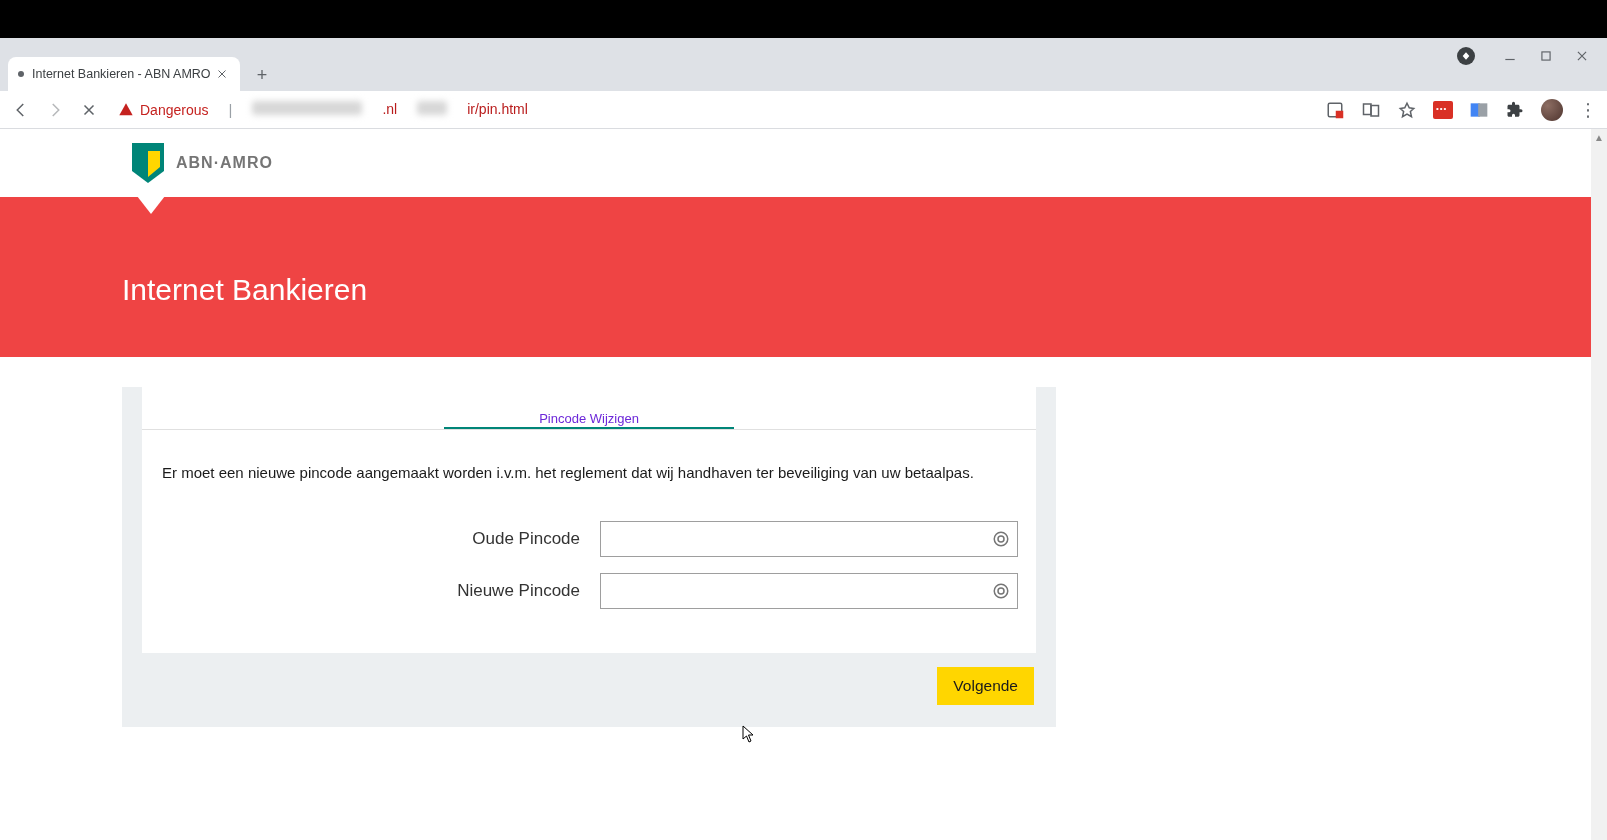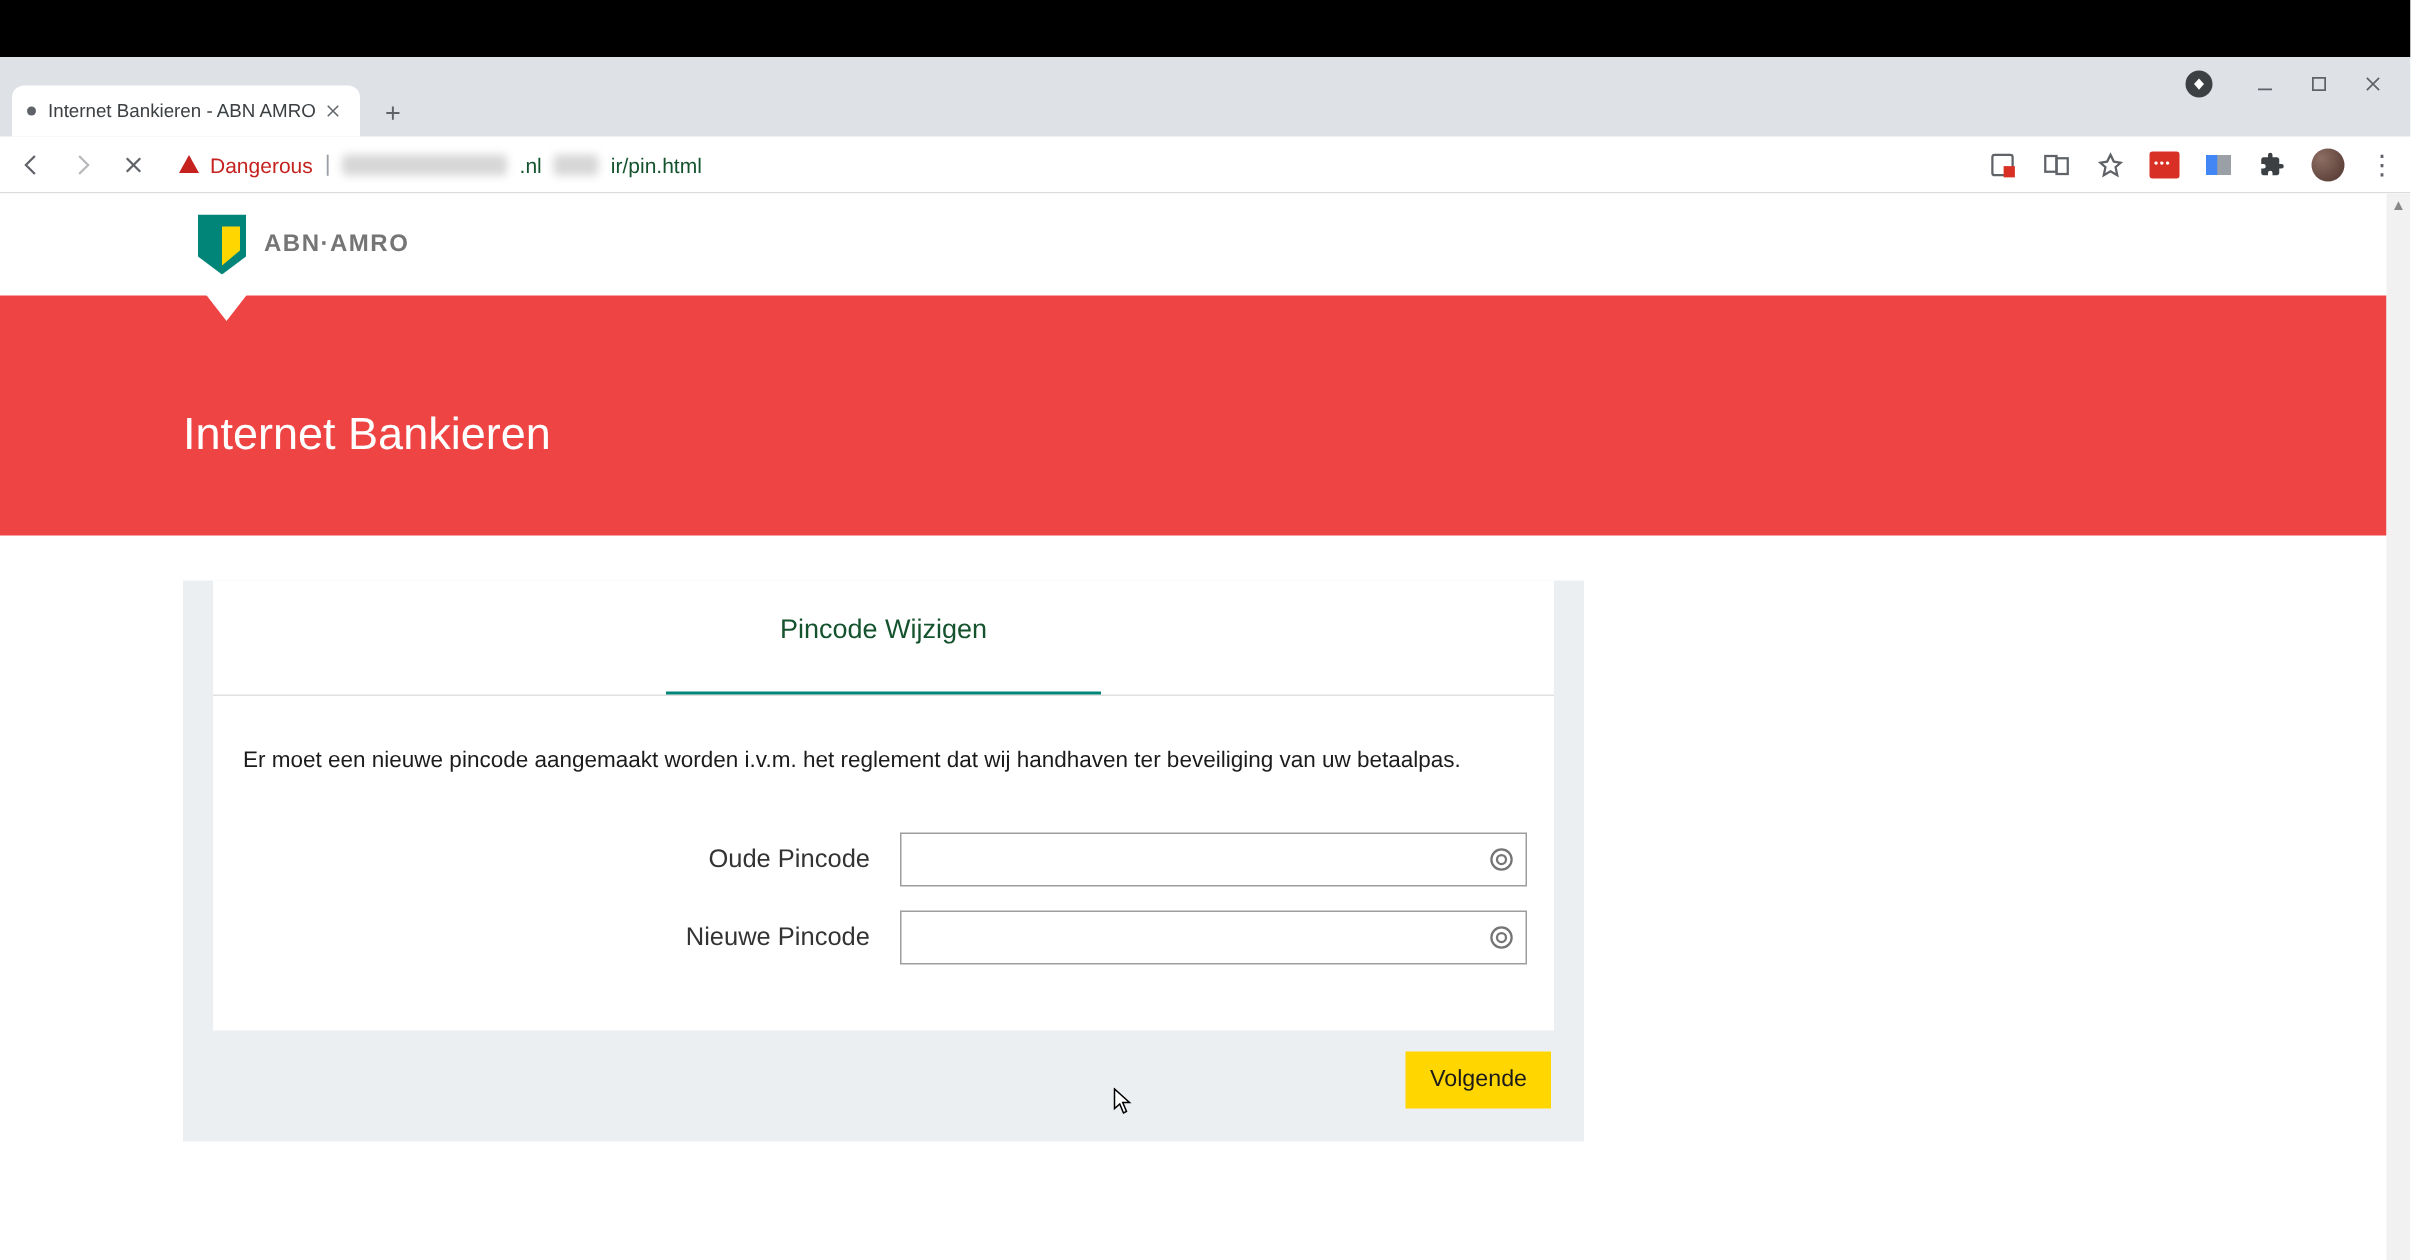--- a/index.html
+++ b/index.html
@@ -68,32 +68,32 @@
     align-items: center;
     padding: 0 10px;
     gap: 12px;
     color:#5f6368;
   }
   .nav-icon { width:22px; height:22px; display:flex; align-items:center; justify-content:center; cursor:pointer; }
   .nav-icon svg { width:18px; height:18px; stroke:#5f6368; }
 
   .omnibox {
     flex: 0 0 auto;
-    display:flex; align-items:center; gap:8px;
+    display:flex; gap:20px;
     margin-left: 6px;
   }
   .danger-chip {
     display:flex; align-items:center; gap:6px; color:#c5221f; font-size:14px;
   }
   .danger-chip svg { width:16px;height:16px; fill:#c5221f; }
   .omni-sep { color:#9aa0a6; font-size:15px; }
   .url-blur {
     width:110px; height:14px; background:#d7d7d7; filter: blur(3px); border-radius:3px;
   }
-  .url-text { color:#14532d; font-size:14px; }
+  .url-text { color:#b91c1c; font-size:14px; }
   .url-mid-blur { width:30px; height:14px; background:#d7d7d7; filter:blur(3px); border-radius:3px; display:inline-block; vertical-align:middle;}
 
   .toolbar-right {
     margin-left:auto; display:flex; align-items:center; gap:16px;
   }
   .ext-icon { width:20px; height:20px; display:flex; align-items:center; justify-content:center; cursor:pointer;}
   .ext-red { width:20px;height:18px;background:#d93025;border-radius:2px; position:relative;}
   .ext-red::after{content:"•••"; color:#fff; font-size:8px; position:absolute; left:3px; top:3px; letter-spacing:1px;}
   .avatar { width:22px;height:22px;border-radius:50%; background: radial-gradient(circle at 30% 30%, #8d6e63, #4e342e);}
   .menu-dots { font-size:18px; color:#5f6368; cursor:pointer; line-height:1;}
@@ -166,21 +166,21 @@
     background:#fff;
     margin: 0 20px;
     padding: 22px 0 28px 0;
   }
   .tab-heading-row {
     text-align:center;
     position:relative;
     margin: 0 20px;
   }
   .tab-heading {
-    color:#14532d; font-size:18px; padding-bottom:31px; display:inline-block;
+    color:#6d28d9; font-size:13px; padding-bottom:1px; display:inline-block;
   }
   .tab-underline {
     height:2px; background:#008578; width:290px; margin:0 auto;
   }
   .tab-divider {
     height:1px; background:#e0e0e0; margin: 0 0 0 0;
   }
 
   .desc {
     color:#1b1b1b; font-size:15px;

